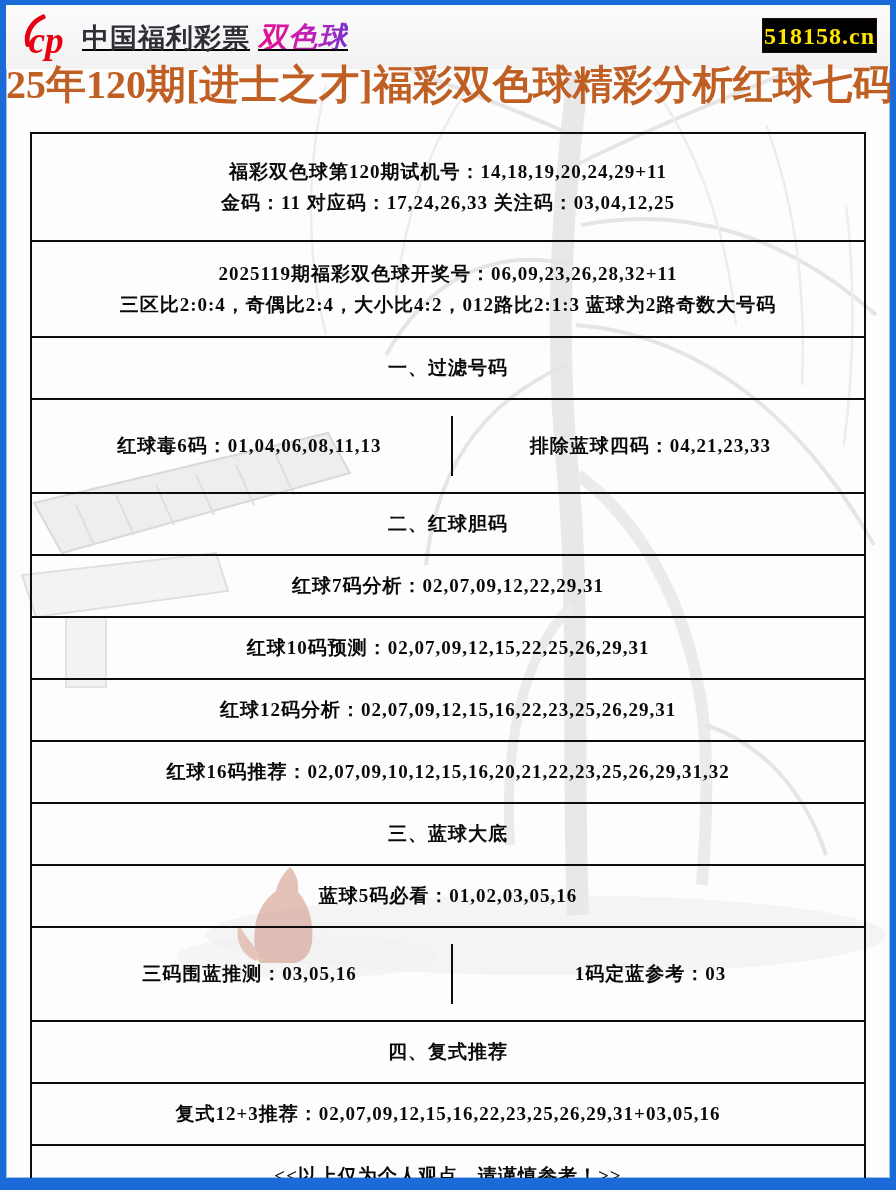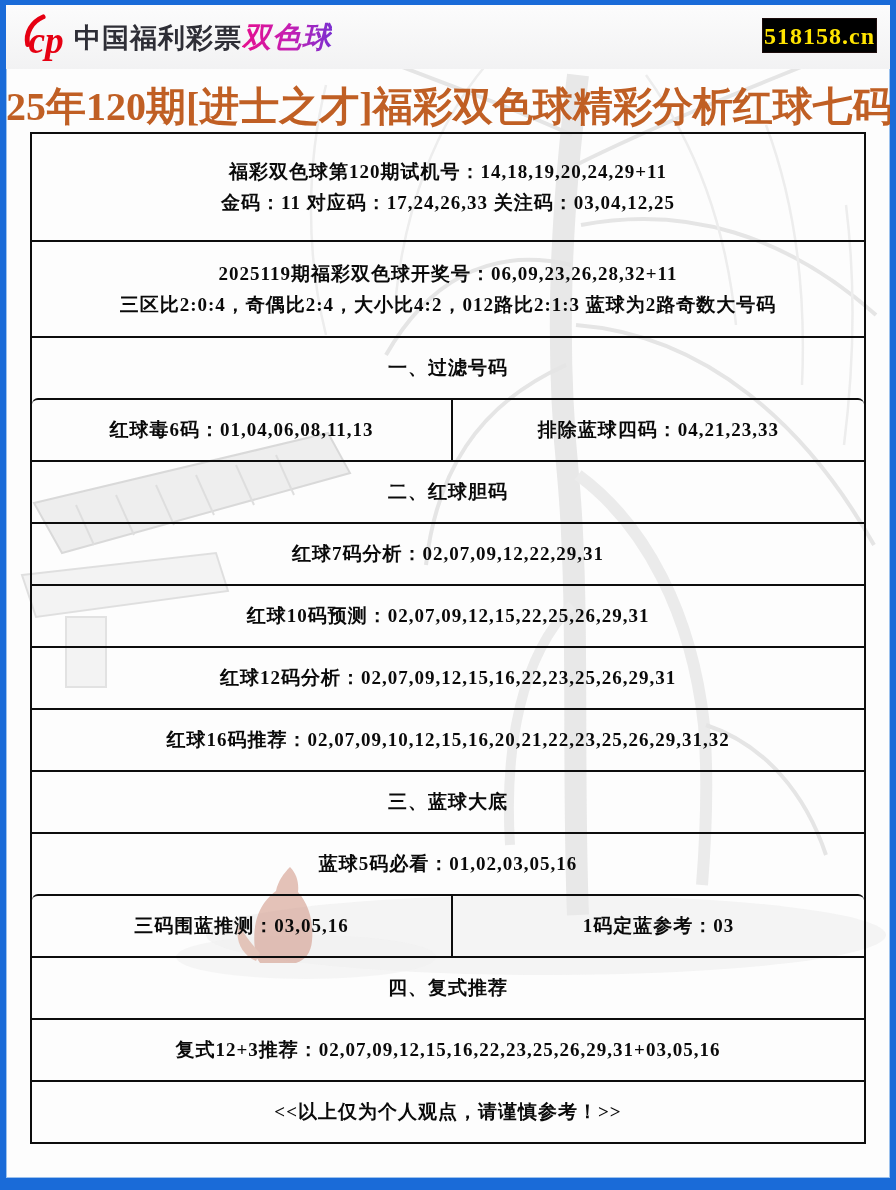--- a/index.html
+++ b/index.html
@@ -20,60 +20,60 @@
   }
   .frame::before{
     content:"";position:absolute;inset:0;pointer-events:none;
     box-shadow:inset 0 0 0 1px #9cc2ee;
   }
   .bg-paint{position:absolute;left:0;top:0;width:884px;height:1173px;pointer-events:none;}
 
   
   .header{position:absolute;left:0;top:0;width:884px;height:64px;
     background:linear-gradient(#fcfcfc,#f2f2f3);}
-  .logo-wrap{position:absolute;left:16px;top:6px;height:54px;display:flex;align-items:center;}
+  .logo-wrap{position:absolute;left:16px;top:6px;height:54px;display:flex;align-items:center;gap:8px;text-decoration:underline;}
   .logo-mark{width:52px;height:52px;}
   .brand-cn{font-family:"Liberation Sans","DejaVu Sans",sans-serif;
     font-weight:bold;font-size:27px;color:#2e2e36;letter-spacing:1px;}
   .product-cn{font-family:"Liberation Sans","DejaVu Sans",sans-serif;
     font-weight:bold;font-style:italic;font-size:29px;letter-spacing:1px;
     background:linear-gradient(90deg,#e60e8e 0%,#c320b4 55%,#7b2fd0 100%);
     -webkit-background-clip:text;background-clip:text;color:transparent;}
   .badge{
     position:absolute;right:13px;top:13px;width:115px;height:35px;
     background:#000;color:#ffe400;
     font-family:"Liberation Serif","DejaVu Serif",serif;
     font-weight:bold;font-size:24px;line-height:35px;text-align:center;
     letter-spacing:1px;border:1px solid #1c0c0c;box-sizing:border-box;
   }
 
   
   .page-title{
-    position:absolute;left:0;top:74px;width:884px;height:56px;
+    position:absolute;left:0;top:52px;width:884px;height:56px;
     text-align:center;font-weight:bold;font-size:40px;line-height:56px;
     color:#c05f24;white-space:nowrap;
   }
 
   
   .an-table{
     position:absolute;left:24px;top:127px;width:836px;
     border:2px solid #0d0d0d;box-sizing:border-box;
     display:flex;flex-direction:column;
     background:transparent;
   }
   .row{
     height:60px;display:flex;align-items:center;justify-content:center;
     border-top:2px solid #0d0d0d;
     font-size:19px;font-weight:bold;color:#0a0a0a;letter-spacing:1px;
     text-align:center;
   }
   .row:first-child{border-top:none;}
   .row.tall1{height:106px;flex-direction:column;line-height:1.65;}
   .row.tall2{height:94px;flex-direction:column;line-height:1.65;}
-  .row.split{padding:0;justify-content:stretch;border-radius:6px;}
+  .row.split{padding:16px;justify-content:stretch;}
   .row.split .cell{flex:0 0 50.6%;height:100%;display:flex;align-items:center;justify-content:center;box-sizing:border-box;}
   .row.split .cell.first{border-right:2px solid #0d0d0d;}
   .row.split .cell.second{flex:1 1 auto;}
 </style>
 </head>
 <body>
 
 <div class="frame">
 
   <svg class="bg-paint" width="884" height="1173" viewBox="0 0 884 1173">

